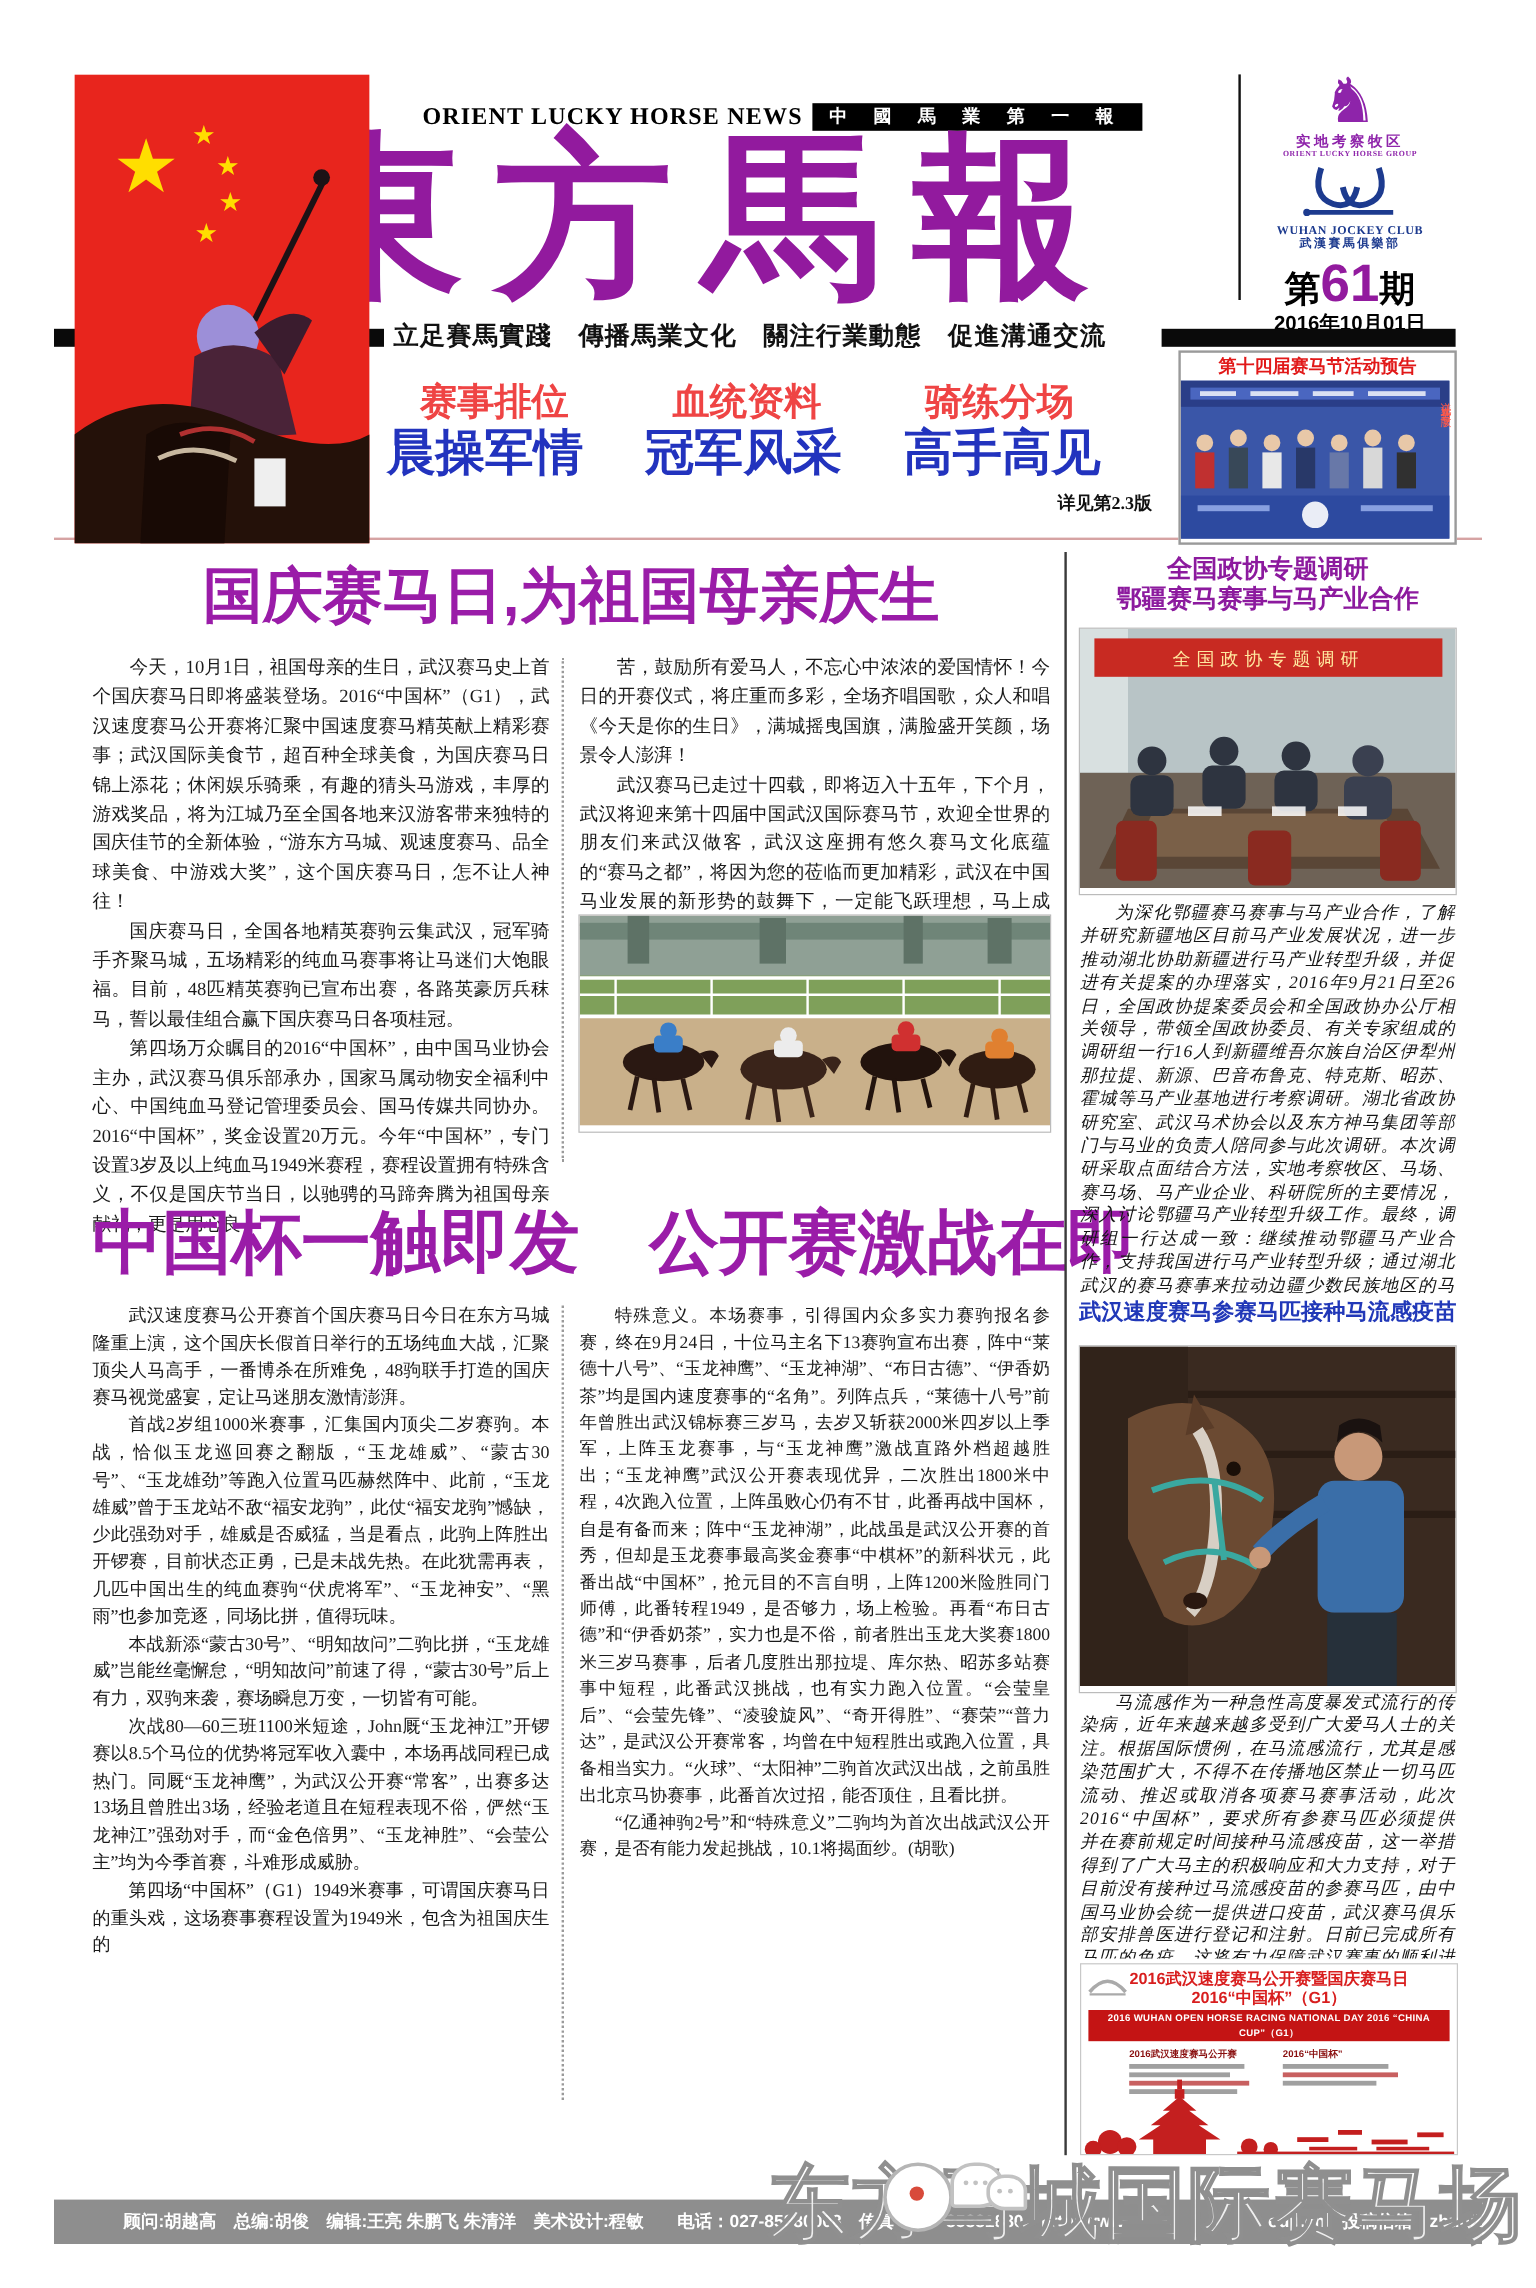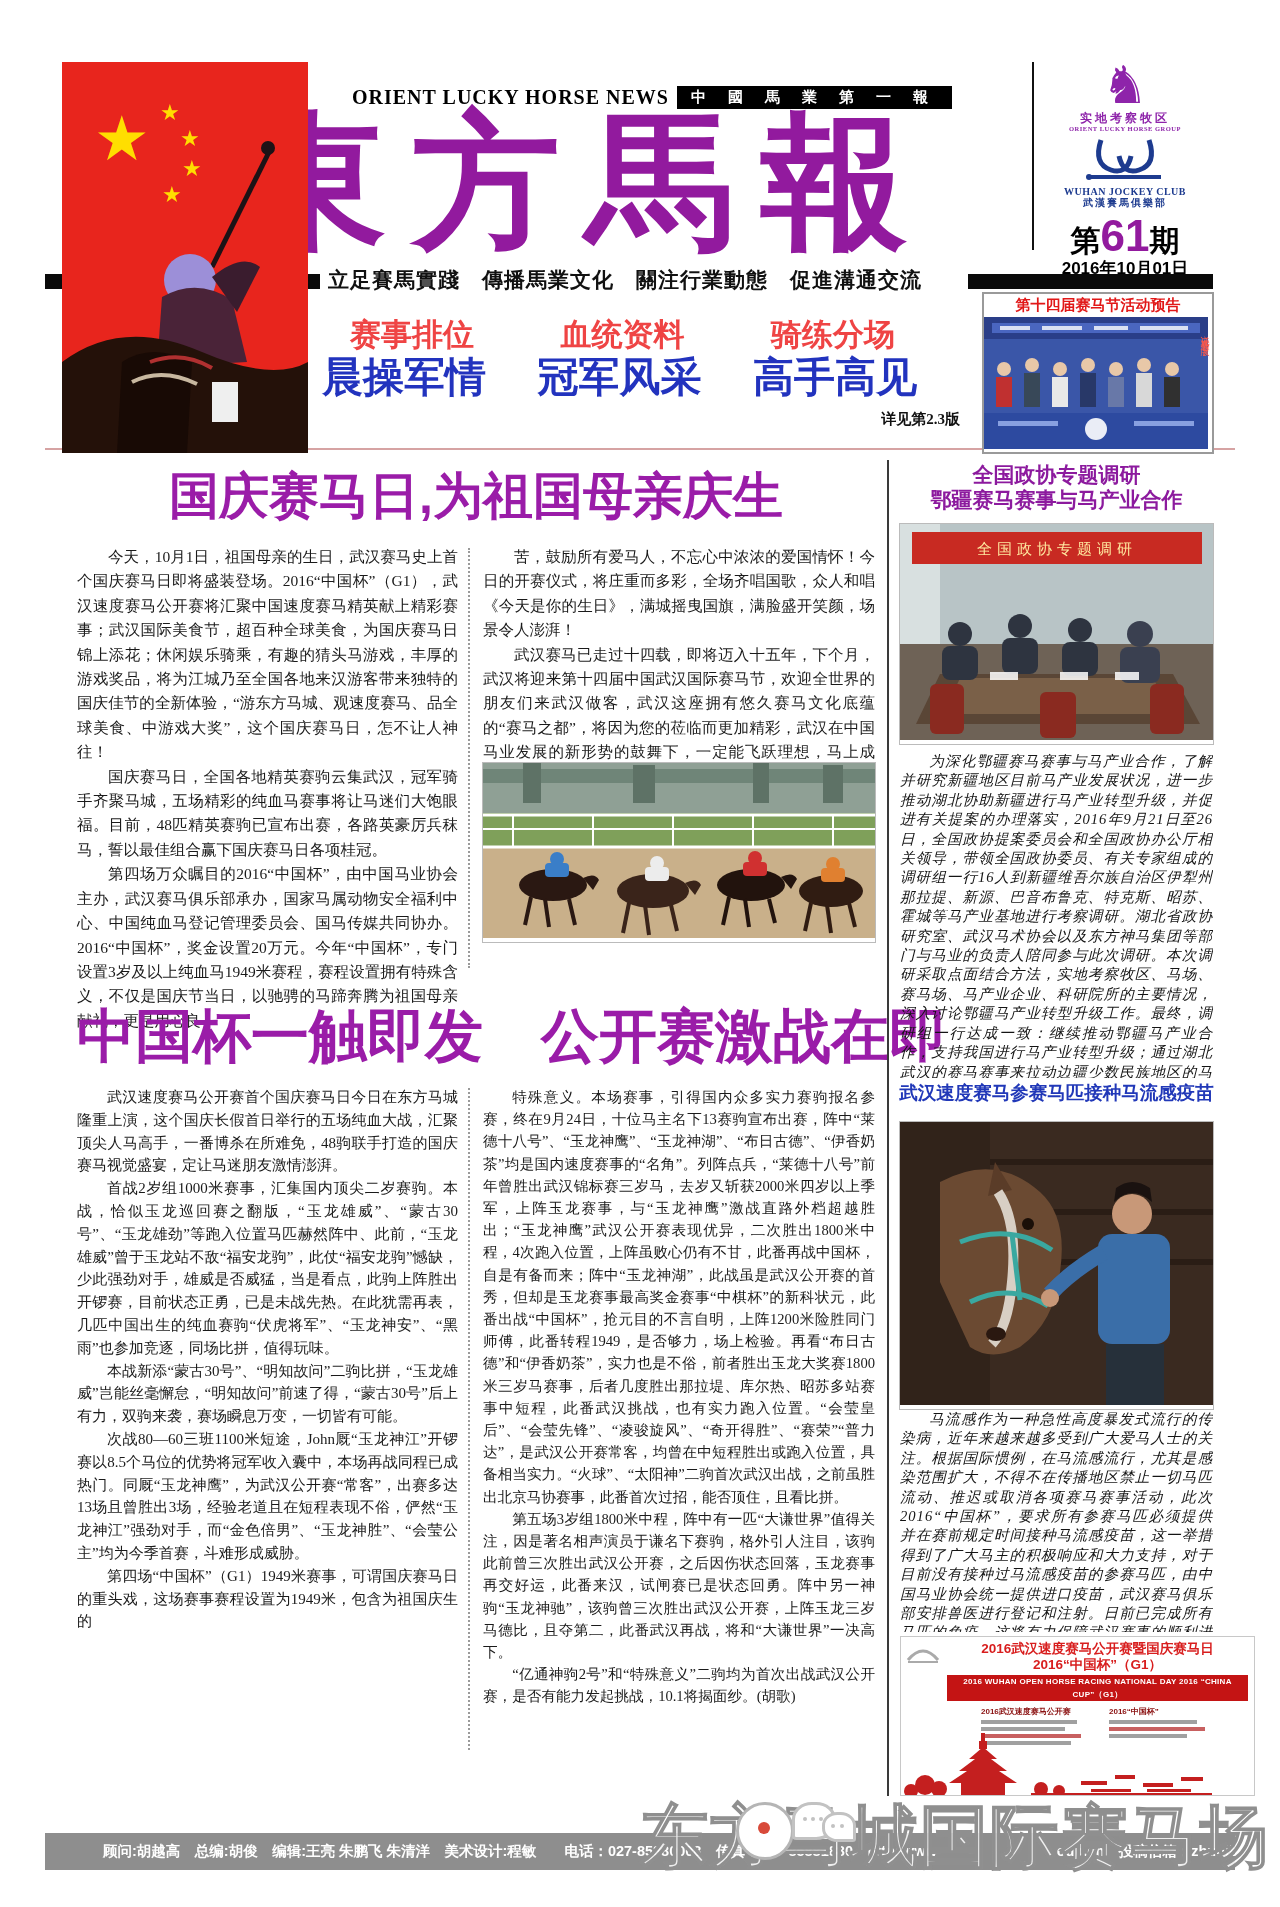--- a/index.html
+++ b/index.html
@@ -56,21 +56,21 @@
   .sbHeadA{left:900px;top:462px;width:313px;text-align:center;font-weight:900;color:#8C1A9E;
            font-family:"Liberation Sans",sans-serif;font-size:21px;line-height:25px;}
   .sbHeadB{left:898px;top:1080px;width:317px;text-align:center;font-weight:900;color:#2138B8;
            font-family:"Liberation Sans",sans-serif;font-size:18.5px;white-space:nowrap;}
   .kaiti{font-style:italic;letter-spacing:1px;color:#141414;}
   .kaiti p{margin:0;text-indent:2em;text-align:justify;font-size:14.6px;line-height:19.4px;}
   .sbBodyA{left:900px;top:752px;width:313px;height:326px;overflow:hidden;}
   .sbBodyB{left:900px;top:1410px;width:313px;height:222px;overflow:hidden;}
   .photoframe{outline:1px solid #bbb;}
   
-  .adbox{left:900px;top:1636px;width:313px;height:158px;border:1px solid #c8c8c8;background:#fff;overflow:hidden;padding-left:40px;}
+  .adbox{left:900px;top:1636px;width:313px;height:158px;border:1px solid #c8c8c8;background:#fff;overflow:hidden;}
   .adtitle{ text-align:center;font-size:13.5px;font-weight:900;color:#D81E1E;
             font-family:"Liberation Sans",sans-serif;line-height:16px;margin-top:4px;}
   .adbanner{margin:2px 6px;background:#C41414;color:#fff;text-align:center;font-size:8px;font-weight:bold;
             font-family:"Liberation Sans",sans-serif;line-height:13px;letter-spacing:0.3px;}
   .adsmallhead{font-size:8px;font-weight:bold;color:#8a1010;font-family:"Liberation Sans",sans-serif;}
   .gbar{height:4px;background:#a0a0a0;margin:3px 0;}
   .gbar.r{background:#c86060;}
   
   .footbar{left:45px;top:1833px;width:1190px;height:37px;background:#8E8E8E;display:flex;align-items:center;
            color:#fff;font-weight:bold;font-size:14.5px;font-family:"Liberation Sans",sans-serif;white-space:nowrap;z-index:2;}
@@ -286,21 +286,20 @@
 
   <div class="abs colB1 body14">
     <p>武汉速度赛马公开赛首个国庆赛马日今日在东方马城隆重上演，这个国庆长假首日举行的五场纯血大战，汇聚顶尖人马高手，一番博杀在所难免，48驹联手打造的国庆赛马视觉盛宴，定让马迷朋友激情澎湃。</p>
     <p>首战2岁组1000米赛事，汇集国内顶尖二岁赛驹。本战，恰似玉龙巡回赛之翻版，“玉龙雄威”、“蒙古30号”、“玉龙雄劲”等跑入位置马匹赫然阵中、此前，“玉龙雄威”曾于玉龙站不敌“福安龙驹”，此仗“福安龙驹”憾缺，少此强劲对手，雄威是否威猛，当是看点，此驹上阵胜出开锣赛，目前状态正勇，已是未战先热。在此犹需再表，几匹中国出生的纯血赛驹“伏虎将军”、“玉龙神安”、“黑雨”也参加竞逐，同场比拼，值得玩味。</p>
     <p>本战新添“蒙古30号”、“明知故问”二驹比拼，“玉龙雄威”岂能丝毫懈怠，“明知故问”前速了得，“蒙古30号”后上有力，双驹来袭，赛场瞬息万变，一切皆有可能。</p>
     <p>次战80—60三班1100米短途，John厩“玉龙神江”开锣赛以8.5个马位的优势将冠军收入囊中，本场再战同程已成热门。同厩“玉龙神鹰”，为武汉公开赛“常客”，出赛多达13场且曾胜出3场，经验老道且在短程表现不俗，俨然“玉龙神江”强劲对手，而“金色倍男”、“玉龙神胜”、“会莹公主”均为今季首赛，斗难形成威胁。</p>
     <p>第四场“中国杯”（G1）1949米赛事，可谓国庆赛马日的重头戏，这场赛事赛程设置为1949米，包含为祖国庆生的</p>
   </div>
   <div class="abs colB2 body13">
     <p>特殊意义。本场赛事，引得国内众多实力赛驹报名参赛，终在9月24日，十位马主名下13赛驹宣布出赛，阵中“莱德十八号”、“玉龙神鹰”、“玉龙神湖”、“布日古德”、“伊香奶茶”均是国内速度赛事的“名角”。列阵点兵，“莱德十八号”前年曾胜出武汉锦标赛三岁马，去岁又斩获2000米四岁以上季军，上阵玉龙赛事，与“玉龙神鹰”激战直路外档超越胜出；“玉龙神鹰”武汉公开赛表现优异，二次胜出1800米中程，4次跑入位置，上阵虽败心仍有不甘，此番再战中国杯，自是有备而来；阵中“玉龙神湖”，此战虽是武汉公开赛的首秀，但却是玉龙赛事最高奖金赛事“中棋杯”的新科状元，此番出战“中国杯”，抢元目的不言自明，上阵1200米险胜同门师傅，此番转程1949，是否够力，场上检验。再看“布日古德”和“伊香奶茶”，实力也是不俗，前者胜出玉龙大奖赛1800米三岁马赛事，后者几度胜出那拉堤、库尔热、昭苏多站赛事中短程，此番武汉挑战，也有实力跑入位置。“会莹皇后”、“会莹先锋”、“凌骏旋风”、“奇开得胜”、“赛荣”“普力达”，是武汉公开赛常客，均曾在中短程胜出或跑入位置，具备相当实力。“火球”、“太阳神”二驹首次武汉出战，之前虽胜出北京马协赛事，此番首次过招，能否顶住，且看比拼。</p>
-    <p>第五场3岁组1800米中程，阵中有一匹“大谦世界”值得关注，因是著名相声演员于谦名下赛驹，格外引人注目，该驹此前曾三次胜出武汉公开赛，之后因伤状态回落，玉龙赛事再交好运，此番来汉，试闸赛已是状态回勇。阵中另一神驹“玉龙神驰”，该驹曾三次胜出武汉公开赛，上阵玉龙三岁马德比，且夺第二，此番武汉再战，将和“大谦世界”一决高下。</p>
     <p>“亿通神驹2号”和“特殊意义”二驹均为首次出战武汉公开赛，是否有能力发起挑战，10.1将揭面纱。(胡歌)</p>
   </div>
   <div class="abs dotdiv" style="left:468px;top:1088px;height:662px;"></div>
 
   <div class="abs sbline"></div>
 
   <div class="abs sbHeadA">
     <div>全国政协专题调研</div>
     <div>鄂疆赛马赛事与马产业合作</div>
   </div>

